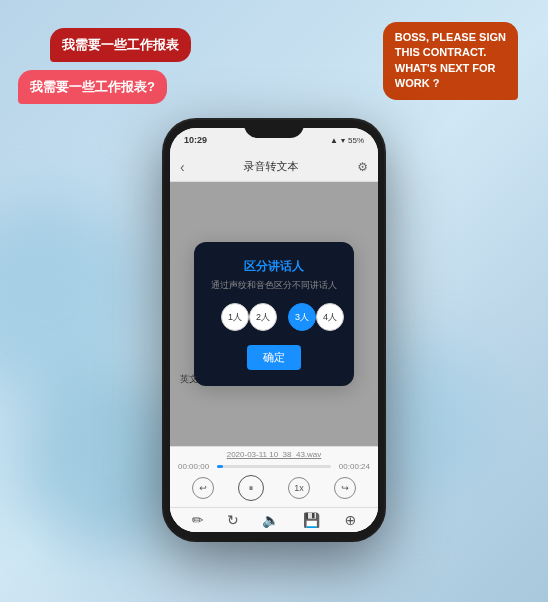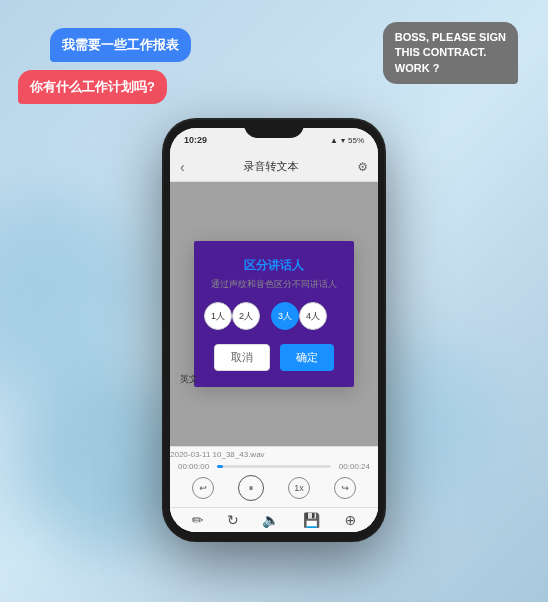--- a/index.html
+++ b/index.html
@@ -41,37 +41,37 @@
       position: absolute;
       padding: 8px 12px;
       border-radius: 12px;
       font-size: 13px;
       font-weight: 600;
       line-height: 1.4;
       max-width: 160px;
     }
 
     .bubble-blue-1 {
-      background: #3b82f6;
+      background: #b91c1c;
       color: white;
       top: 28px;
       left: 50px;
       border-radius: 14px 14px 14px 4px;
     }
 
     .bubble-red {
       background: #f05060;
       color: white;
       top: 70px;
       left: 18px;
       border-radius: 14px 14px 14px 4px;
     }
 
     .bubble-gray {
-      background: #737373;
+      background: #c2410c;
       color: white;
       top: 22px;
       right: 30px;
       border-radius: 14px 14px 4px 14px;
       font-size: 11px;
       text-transform: uppercase;
       font-weight: 700;
     }
 
     
@@ -195,22 +195,22 @@
     .dialog-overlay {
       position: absolute;
       top: 0; left: 0; right: 0; bottom: 0;
       background: rgba(0,0,0,0.3);
       display: flex;
       align-items: center;
       justify-content: center;
     }
 
     .dialog-box {
-      background: #4c1d95;
-      border-radius: 2px;
+      background: #0f172a;
+      border-radius: 12px;
       padding: 16px 10px;
       width: 160px;
       text-align: center;
       box-shadow: 0 4px 20px rgba(0,0,0,0.2);
     }
 
     .dialog-title {
       font-size: 12px;
       font-weight: 700;
       color: #1890ff;
@@ -218,21 +218,21 @@
     }
 
     .dialog-subtitle {
       font-size: 9px;
       color: #888;
       margin-bottom: 11px;
     }
 
     .speaker-options {
       display: flex;
-      justify-content: flex-start;
+      justify-content: flex-end;
       margin-bottom: 14px;
     }
 
     .speaker-btn {
       width: 28px;
       height: 28px;
       border-radius: 50%;
       border: 1.5px solid #ccc;
       background: white;
       display: flex;
@@ -289,22 +289,23 @@
     
     .bottom-bar {
       background: #f8f8f8;
       flex-shrink: 0;
       border-top: 1px solid #ddd;
     }
 
     .file-info {
       font-size: 8px;
       color: #888;
-      text-align: left;
+      text-align: center;
       padding: 3px 0;
+      text-decoration: underline;
     }
 
     .progress-bar-row {
       display: flex;
       align-items: center;
       padding: 0 8px;
       gap: 8px;
     }
 
     .progress-bar-bg {
@@ -377,26 +378,27 @@
 
 <div class="bg-circle bg-circle-1"></div>
 <div class="bg-circle bg-circle-2"></div>
 <div class="bg-circle bg-circle-3"></div>
 
 <div class="chat-bubble bubble-blue-1">
   <span>我需要一些工作报表</span>
 </div>
 
 <div class="chat-bubble bubble-red">
-  <span>你有什么工作计划吗?</span>
+  <span>我需要一些工作报表?</span>
 </div>
 
 <div class="chat-bubble bubble-gray">
   <div>BOSS, PLEASE SIGN</div>
   <div>THIS CONTRACT.</div>
+  <div>WHAT'S NEXT FOR</div>
   <div>WORK ?</div>
 </div>
 
 <div class="phone-wrapper">
   <div class="phone">
     <div class="notch"></div>
     <div class="phone-screen">
 
       <div class="status-bar">
         <span class="status-time">10:29</span>
@@ -430,21 +432,20 @@
               </div>
               <div class="speaker-btn active">
                 <span>3人</span>
               </div>
               <div class="speaker-btn">
                 <span>4人</span>
               </div>
             </div>
 
             <div class="dialog-actions">
-              <button class="btn-cancel">取消</button>
               <button class="btn-confirm">确定</button>
             </div>
           </div>
         </div>
 
         <div class="lang-label-2">英文</div>
       </div>
 
       <div class="bottom-bar">
         <div class="file-info">2020-03-11 10_38_43.wav</div>

